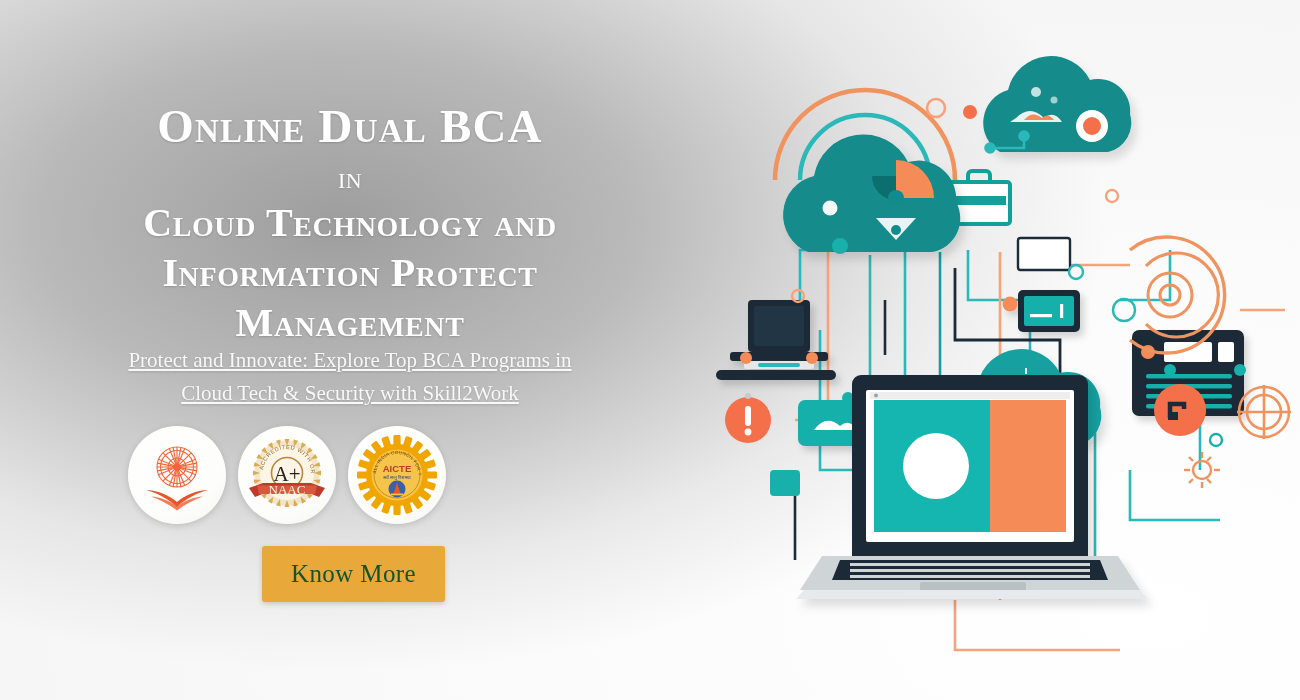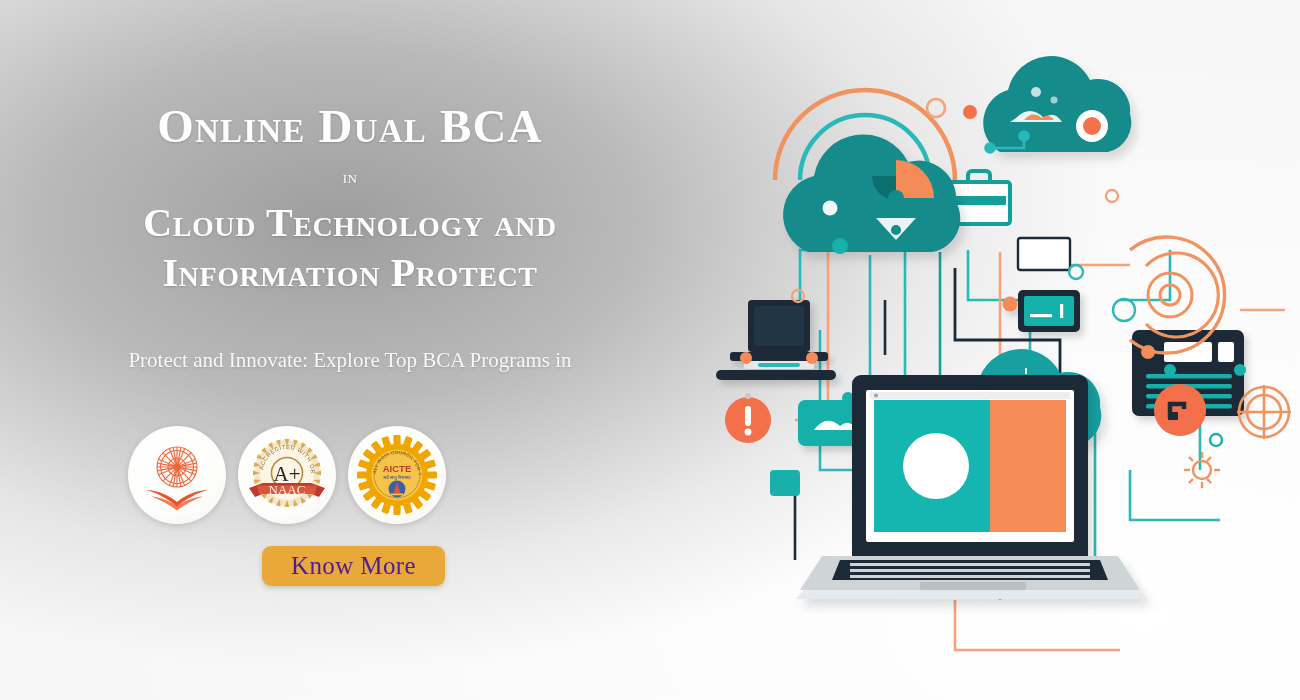--- a/index.html
+++ b/index.html
@@ -43,21 +43,21 @@
     font-variant: small-caps;
     letter-spacing: 1.2px;
     text-shadow: 0 1px 2px rgba(90,90,90,0.35);
     white-space: nowrap;
   }
 
   .title-in {
     position: absolute;
     left: 0; right: 0;
     top: 162px;
-    font-size: 19px;
+    font-size: 32px;
     line-height: 30px;
     color: #ffffff;
     font-variant: small-caps;
     letter-spacing: 0.5px;
     text-shadow: 0 1px 2px rgba(90,90,90,0.3);
   }
 
   .title-sub {
     position: absolute;
     left: 0; right: 0;
@@ -74,20 +74,21 @@
 
   .tagline {
     position: absolute;
     left: 60px;
     right: 60px;
     top: 344px;
     font-size: 21px;
     line-height: 33px;
     color: #f8f8f8;
     text-shadow: 0 1px 2px rgba(90,90,90,0.28);
+    text-decoration: underline;
   }
   .tagline .ln { display: block; }
 
   
   .badges {
     position: absolute;
     left: 128px;
     top: 426px;
     display: flex;
     gap: 12px;
@@ -106,25 +107,25 @@
     justify-content: center;
   }
   .badge svg { display: block; }
 
   
   .cta {
     position: absolute;
     left: 262px;
     top: 546px;
     width: 183px;
-    height: 40px;
+    height: 56px;
     border: none;
-    border-radius: 9px;
+    border-radius: 3px;
     background: #e8a93a;
-    color: #4c1d95;
+    color: #14532d;
     font-family: "Liberation Serif", serif;
     font-size: 25px;
     letter-spacing: 0.4px;
     cursor: pointer;
     box-shadow: 0 2px 5px rgba(90,80,50,0.25);
   }
 
   
   .illus {
     position: absolute;
@@ -142,24 +143,26 @@
 
   <div class="left-col">
 
     <div class="title-main">Online Dual BCA</div>
 
     <div class="title-in">in</div>
 
     <div class="title-sub">
       <span class="ln">Cloud Technology and</span>
       <span class="ln">Information Protect</span>
+      <span class="ln">Management</span>
     </div>
 
     <div class="tagline">
       <span class="ln">Protect and Innovate: Explore Top BCA Programs in</span>
+      <span class="ln">Cloud Tech &amp; Security with Skill2Work</span>
     </div>
 
     <div class="badges">
 
 
       <div class="badge">
         <svg width="80" height="80" viewBox="0 0 80 80">
           <g stroke="#f1663a" stroke-width="1.1" fill="none">
             <circle cx="40" cy="32" r="20"></circle>
             <circle cx="40" cy="32" r="16.5"></circle>

